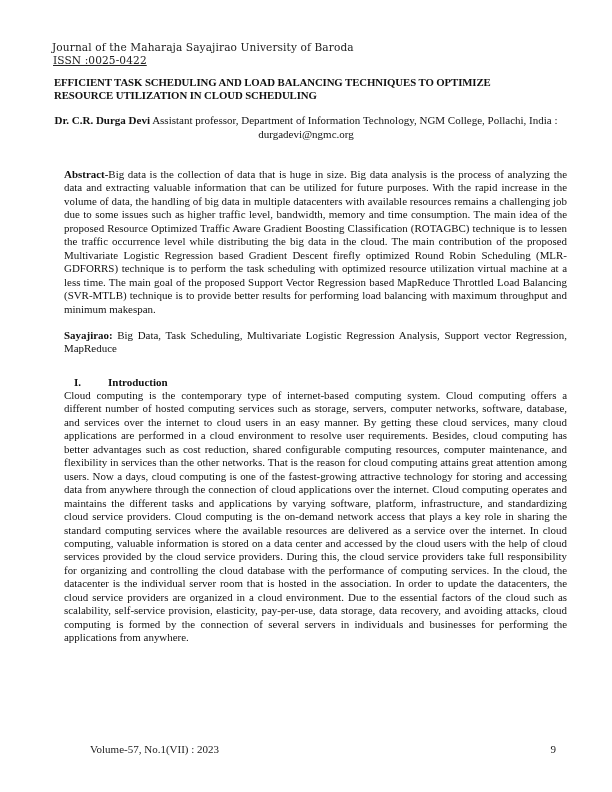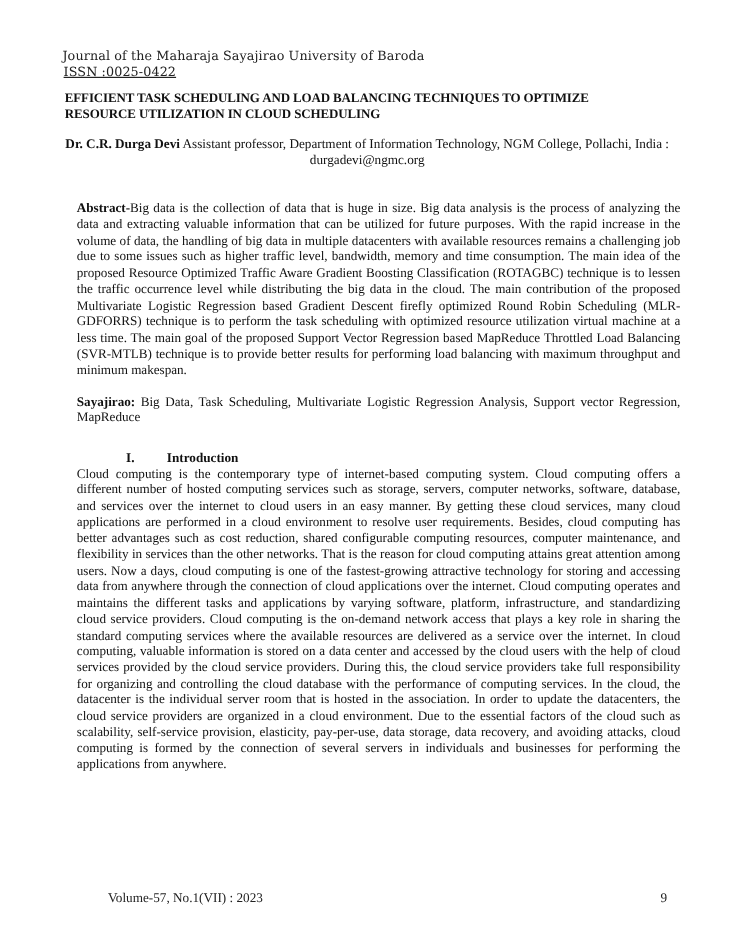--- a/index.html
+++ b/index.html
@@ -27,21 +27,20 @@
   .authors .a2 { padding-left: 75px; white-space: nowrap; }
   .body-block {
     position: absolute; left: 54px; width: 503px;
     font-size: 10.95px; line-height: 13.45px; text-align: justify; margin-left: 10px;
   }
   .abstract { top: 168px; }
   .keywords { top: 329px; }
   .section-heading {
     position: absolute; left: 74px; top: 376px; font-weight: bold; font-size: 11px;
     line-height: 13px;
-    margin-left: 31px;
   }
   .section-heading .num { display: inline-block; width: 34px; }
   .intro { top: 389px; }
   b { font-weight: bold; }
   .footer {
     position: absolute; left: 90px; right: 54px; top: 743px;
     font-size: 11px; line-height: 13px; color: #222;
   }
   .footer .page-num { position: absolute; right: 2px; top: 0; }
 </style>

